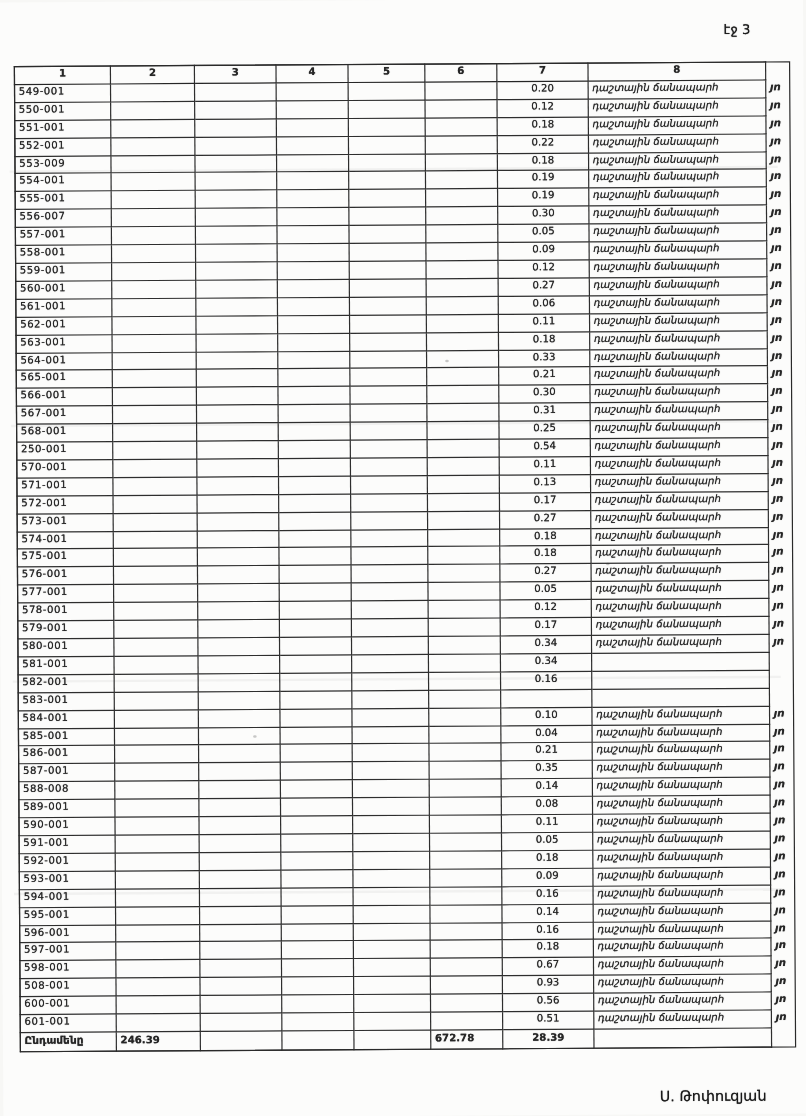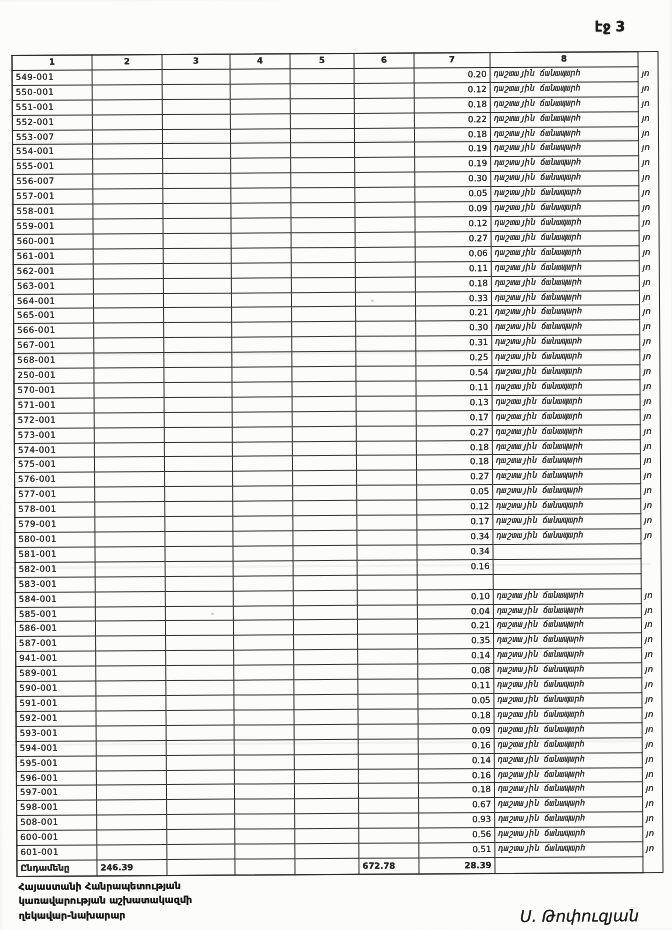--- a/index.html
+++ b/index.html
@@ -12,21 +12,21 @@
     position:relative;
   }
   .sheet{
     position:absolute;inset:0;
     background:#fcfcfb;
     transform:rotate(-0.35deg);
     transform-origin:50% 50%;
   }
   .page-num{
     position:absolute;top:20px;right:44px;
-    font-size:14px;font-weight:bold;color:#1d1d1d;
+    font-size:11px;font-weight:normal;color:#1d1d1d;
     text-shadow:0 0 0.7px #1d1d1d;
   }
   table.doc{
     position:absolute;left:14px;top:53px;
     border-collapse:collapse;
     table-layout:fixed;
   }
   table.doc td{
     height:13.9px;
     padding:0 3px;
@@ -35,33 +35,33 @@
     color:#262626;
     text-shadow:0 0 0.6px rgba(30,30,30,0.85);
     white-space:nowrap;
     overflow:hidden;
   }
   td.b{border:1px solid #2e2e2e;}
   tr.hdr td.b{border-bottom:1.6px solid #262626;}
   table.doc{outline:1.4px solid #2a2a2a; outline-offset:-1px;}
   td.hc{text-align:center;font-size:8.5px;font-weight:bold;}
   td.code{letter-spacing:0.4px;font-weight:500;}
-  td.val{text-align:right;padding-right:16px;}
-  td.road{font-style:italic;font-size:8px;padding-left:6px;color:#2c2c2c;font-family:Liberation Mono, monospace;}
-  td.mark{border:none !important;font-size:7px;color:#3a3a3a;padding-left:4px;font-style:italic;}
+  td.val{text-align:center;padding-right:16px;}
+  td.road{font-style:italic;font-size:8px;padding-left:6px;color:#2c2c2c;}
+  td.mark{border:none !important;font-size:7px;color:#3a3a3a;padding-left:4px;font-style:italic;font-weight:bold;}
   tr.total td{font-weight:bold;height:15px;line-height:15px;}
   tr.total td.tlabel{font-size:8.8px;margin-top:28px;}
   .footer-left{
     position:absolute;left:16px;top:878px;
     font-size:9.5px;font-weight:bold;line-height:1.5;
     color:#141414;text-shadow:0 0 0.6px rgba(20,20,20,0.8);
   }
   .signature{
     position:absolute;right:36px;top:908px;
-    font-size:16px;font-style:italic;color:#1a1a1a;
+    font-size:12px;color:#1a1a1a;
     text-shadow:0 0 0.6px rgba(20,20,20,0.8);
   }
   .streak{
     position:absolute;left:10px;width:640px;height:2px;
     background:rgba(40,40,40,0.05);pointer-events:none;
   }
   .speck{position:absolute;width:3px;height:2px;background:rgba(40,40,40,0.25);border-radius:50%;pointer-events:none;}
 </style>
 </head>
 <body>
@@ -134,21 +134,21 @@
           <td class="b"></td>
           <td class="b"></td>
           <td class="b"></td>
           <td class="b"></td>
           <td class="b"></td>
           <td class="b val">0.22</td>
           <td class="b road">դաշտային ճանապարհ</td>
           <td class="mark">յո</td>
         </tr>
         <tr>
-          <td class="b code">553-007</td>
+          <td class="b code">553-009</td>
           <td class="b"></td>
           <td class="b"></td>
           <td class="b"></td>
           <td class="b"></td>
           <td class="b"></td>
           <td class="b val">0.18</td>
           <td class="b road">դաշտային ճանապարհ</td>
           <td class="mark">յո</td>
         </tr>
         <tr>
@@ -519,21 +519,21 @@
           <td class="b"></td>
           <td class="b"></td>
           <td class="b"></td>
           <td class="b"></td>
           <td class="b"></td>
           <td class="b val">0.35</td>
           <td class="b road">դաշտային ճանապարհ</td>
           <td class="mark">յո</td>
         </tr>
         <tr>
-          <td class="b code">941-001</td>
+          <td class="b code">588-008</td>
           <td class="b"></td>
           <td class="b"></td>
           <td class="b"></td>
           <td class="b"></td>
           <td class="b"></td>
           <td class="b val">0.14</td>
           <td class="b road">դաշտային ճանապարհ</td>
           <td class="mark">յո</td>
         </tr>
         <tr>
@@ -688,25 +688,20 @@
         <td class="b"></td>
         <td class="b"></td>
         <td class="b">672.78</td>
         <td class="b val">28.39</td>
         <td class="b"></td>
         <td class="mark"></td>
       </tr>
     </tfoot>
   </table>
 
-  <div class="footer-left">
-    <div>Հայաստանի Հանրապետության</div>
-    <div>կառավարության աշխատակազմի</div>
-    <div>ղեկավար-նախարար</div>
-  </div>
 
   <div class="signature">Ս. Թոփուզյան</div>
 
   <div class="streak" style="top:140px"></div>
   <div class="streak" style="top:352px"></div>
   <div class="streak" style="top:565px"></div>
   <div class="streak" style="top:742px"></div>
   <div class="speck" style="left:372px;top:300px"></div>
   <div class="speck" style="left:210px;top:612px"></div>
   <div class="speck" style="left:505px;top:470px"></div>

